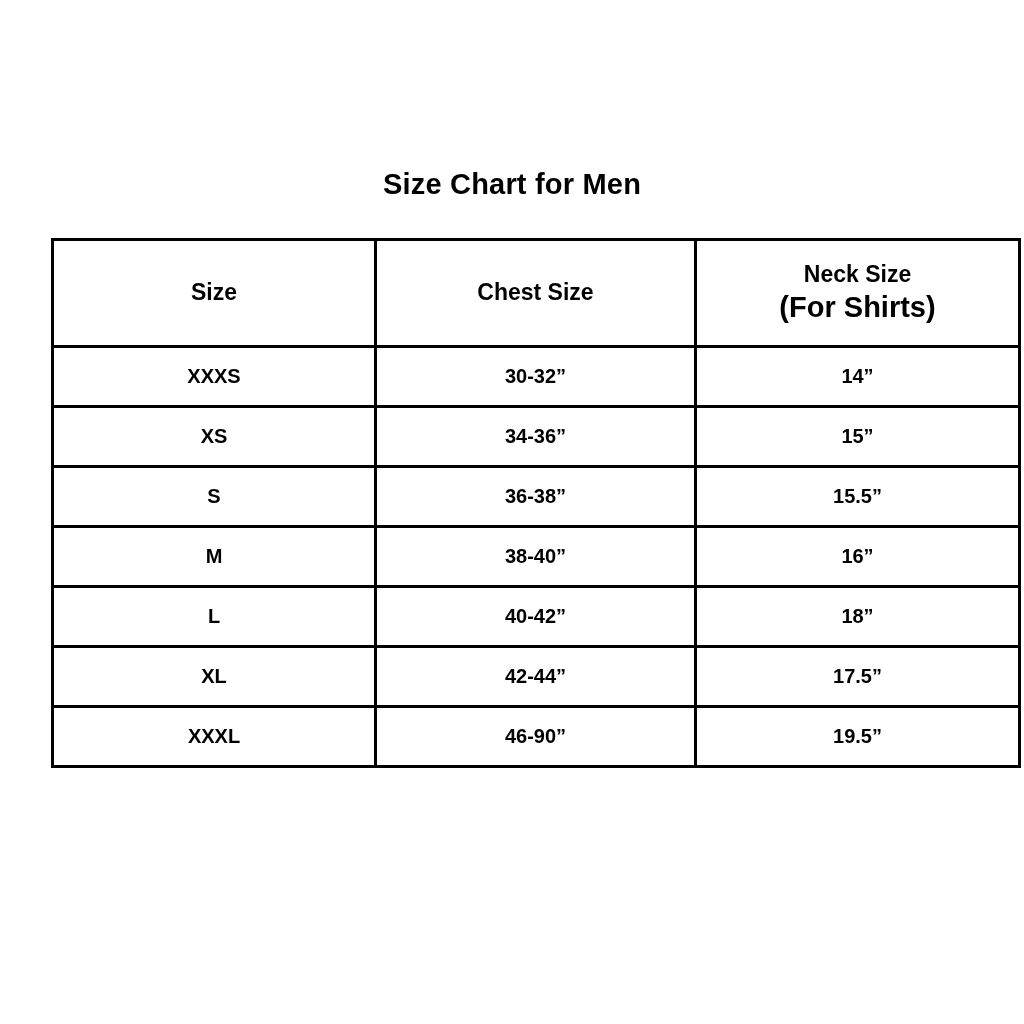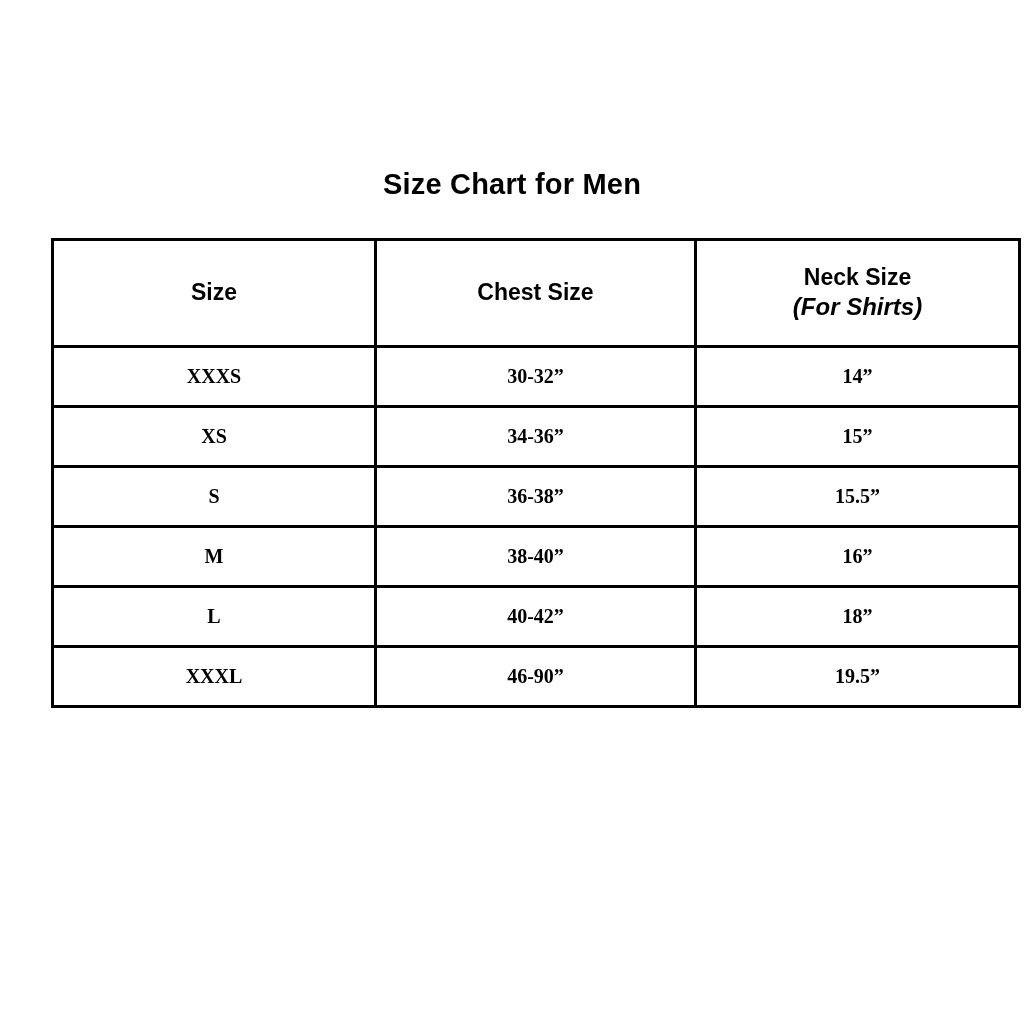--- a/index.html
+++ b/index.html
@@ -56,30 +56,28 @@
   table.size-chart thead th {
     height: 96px;
     font-size: 23px;
     line-height: 1.28;
     padding: 4px 6px;
   }
   table.size-chart tbody td {
     height: 53px;
     font-size: 20px;
     padding: 2px 0;
-    font-family: Liberation Serif, serif;
   }
   .col-size { width: 308px; }
   .col-chest { width: 305px; }
   .col-neck { width: 309px; }
   .hdr-sub {
     display: block;
-    font-size: 24px;
+    font-size: 29px;
     font-weight: bold;
-    font-style: italic;
   }
 </style>
 </head>
 <body>
 
 <div class="page">
 
   <div class="title">Size Chart for Men</div>
 
   <div class="table-wrap">
@@ -118,20 +116,25 @@
           <td>M</td>
           <td>38-40”</td>
           <td>16”</td>
         </tr>
         <tr>
           <td>L</td>
           <td>40-42”</td>
           <td>18”</td>
         </tr>
         <tr>
+          <td>XL</td>
+          <td>42-44”</td>
+          <td>17.5”</td>
+        </tr>
+        <tr>
           <td>XXXL</td>
           <td>46-90”</td>
           <td>19.5”</td>
         </tr>
       </tbody>
     </table>
   </div>
 
 </div>
 

